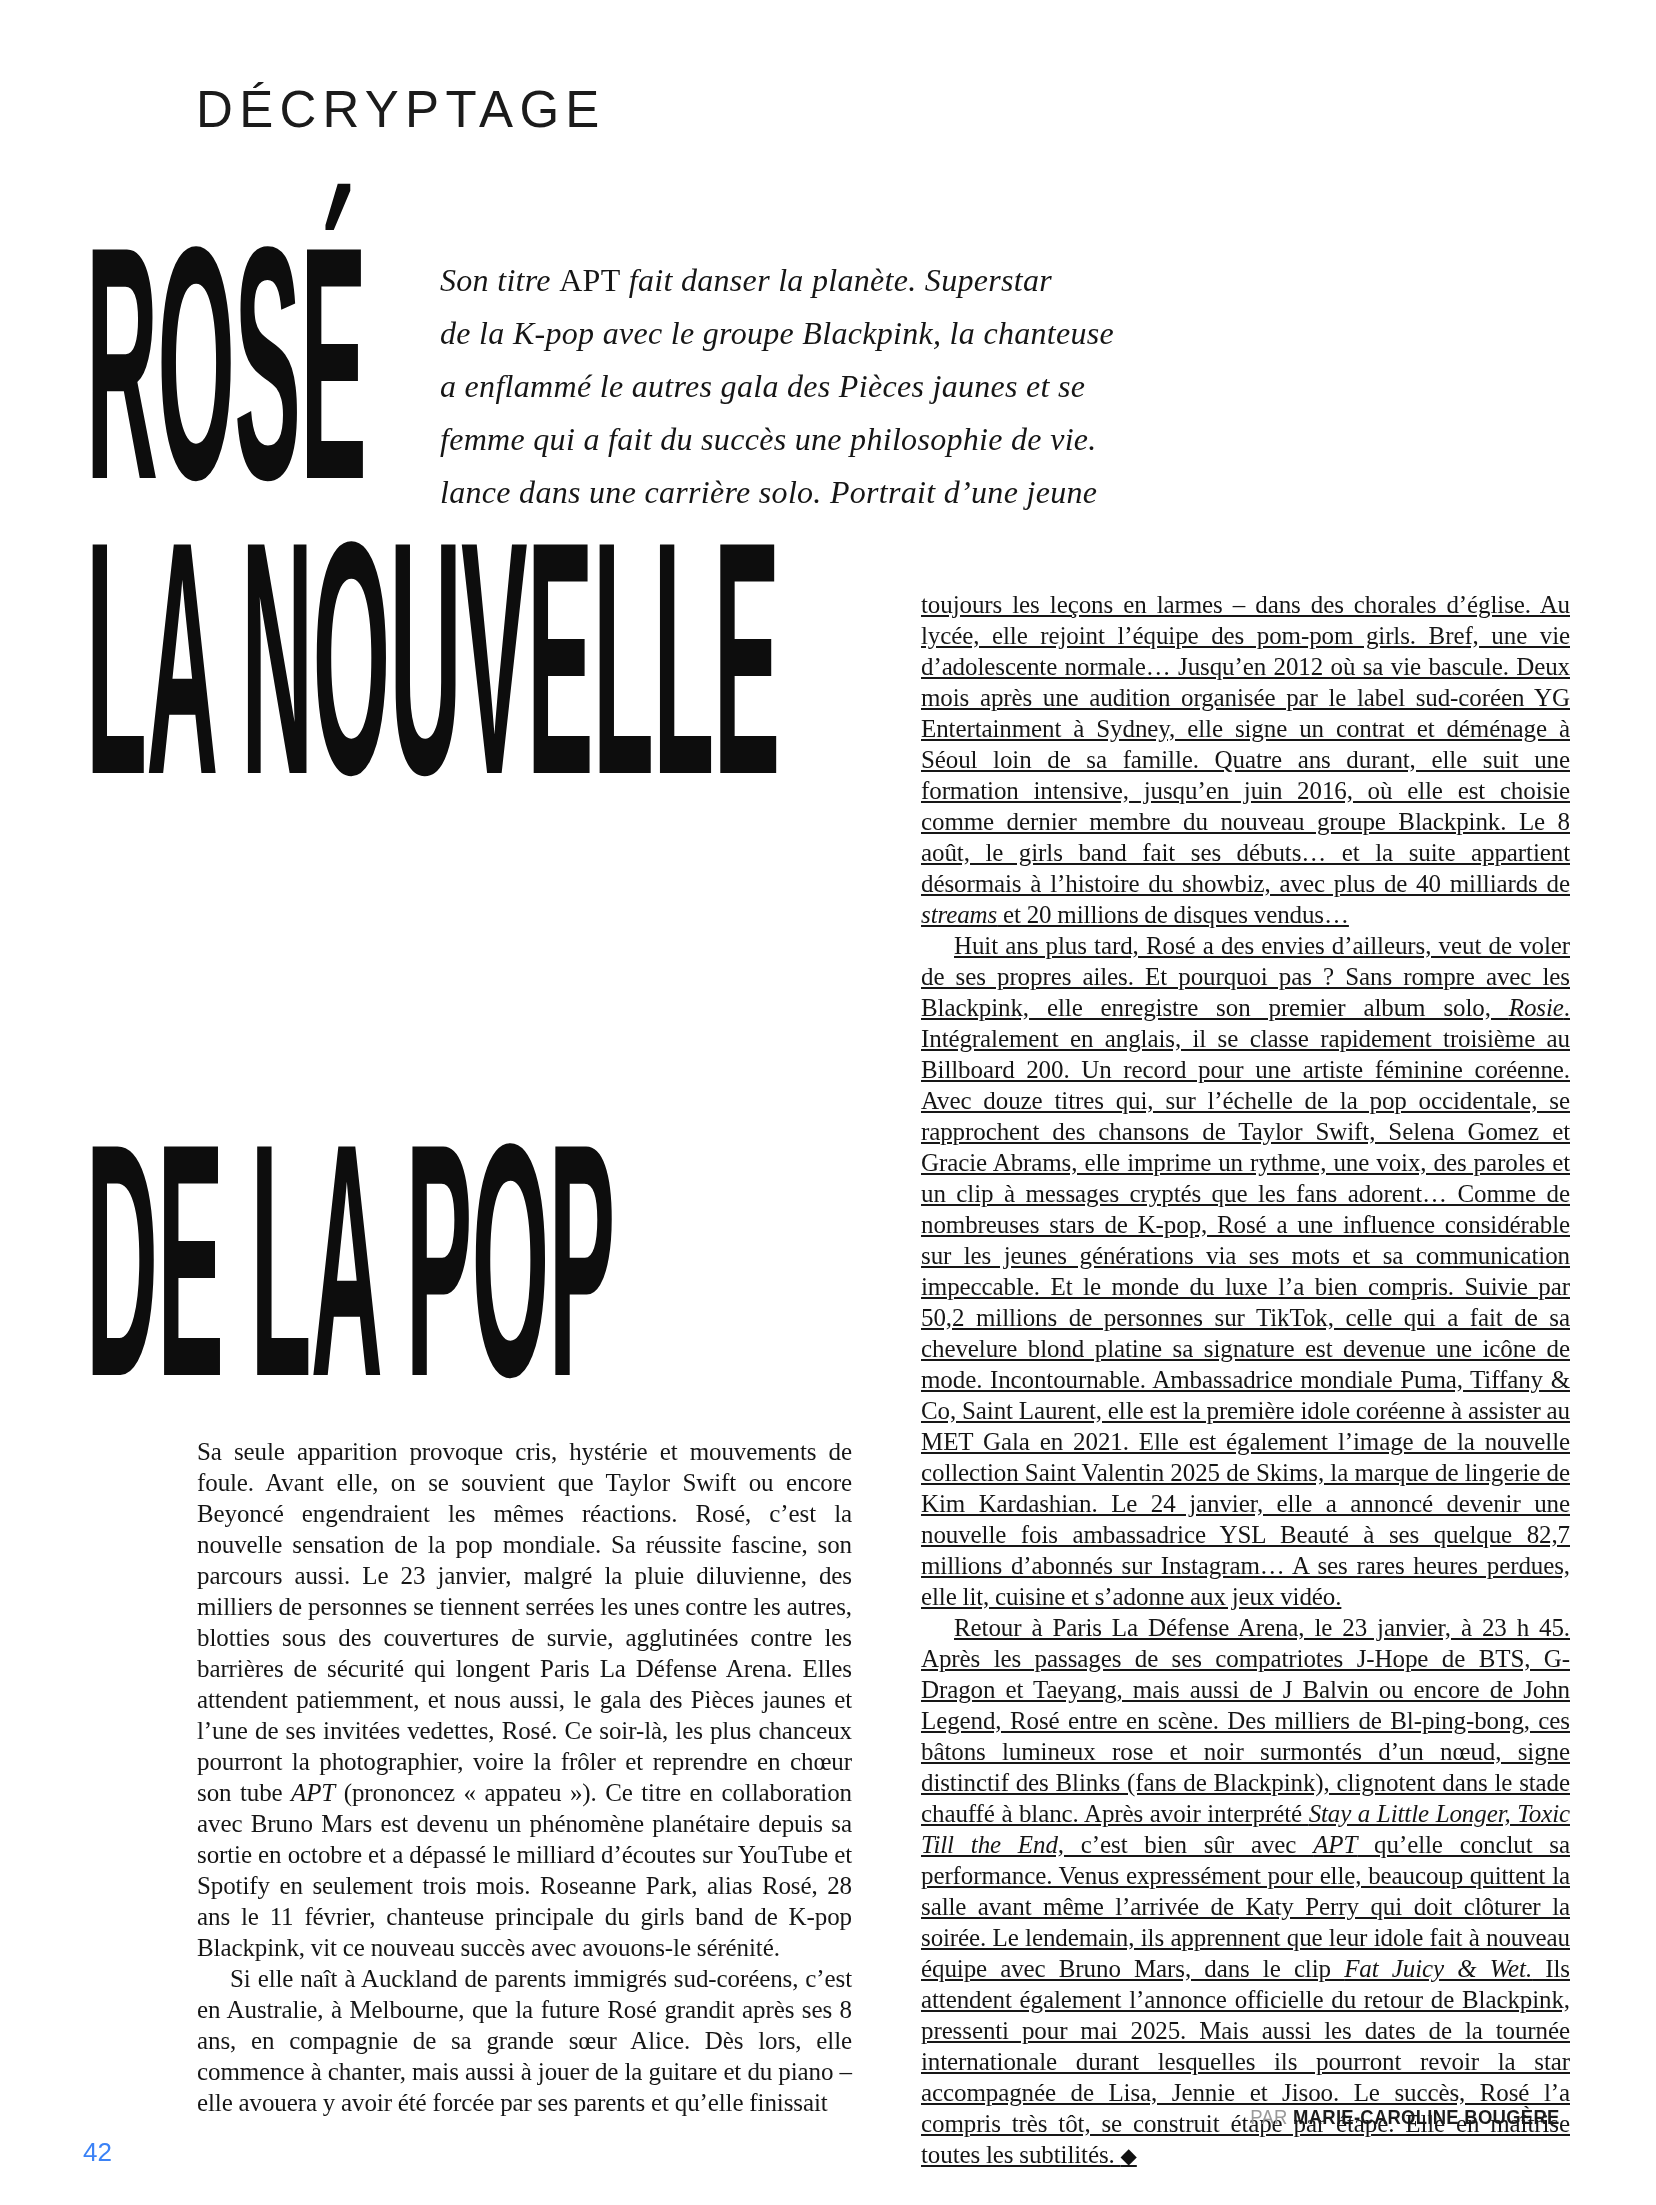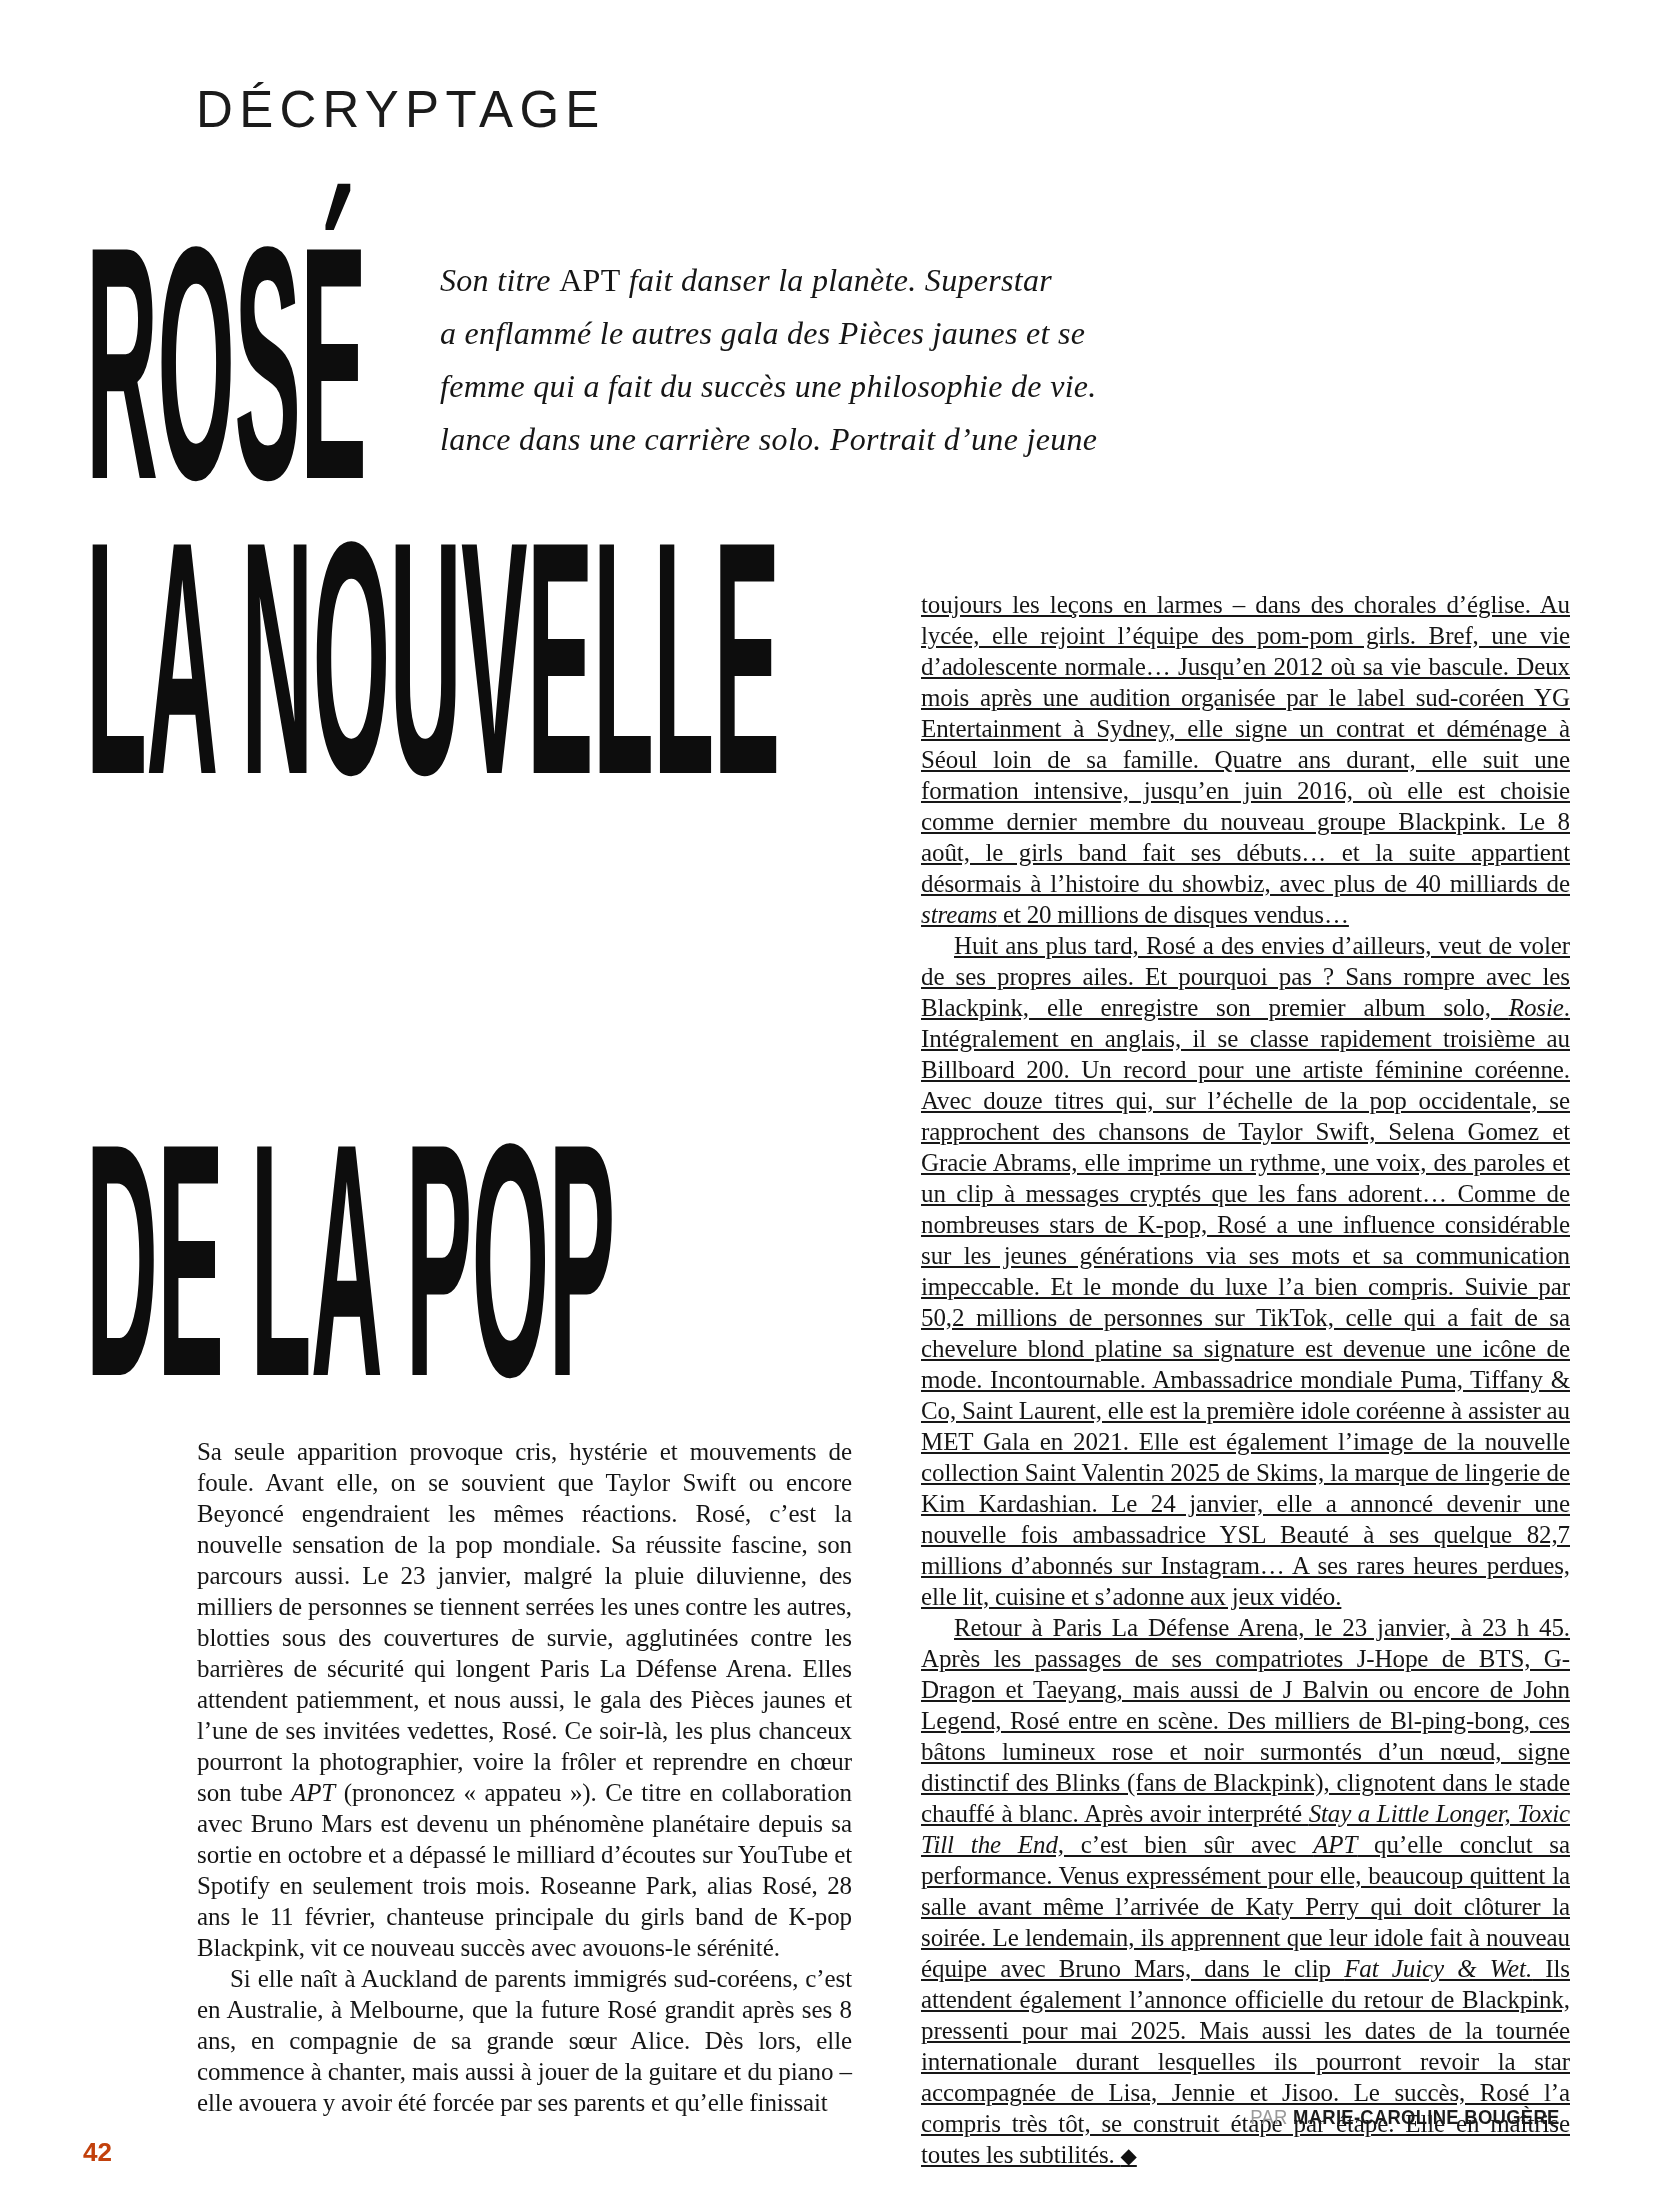--- a/index.html
+++ b/index.html
@@ -90,23 +90,23 @@
     transform:scaleX(0.88);
     transform-origin:100% 60%;
   }
   .byline-prefix{color:#9a9a9a;font-weight:400;letter-spacing:0.3px;}
   .byline-name{color:#1c1c1c;font-weight:700;letter-spacing:0.3px;}
   
   .folio{
     position:absolute;
     left:83px; top:2137px;
     font-family:"Liberation Sans", sans-serif;
-    font-weight:700;
+    font-weight:400;
     font-size:26px;
-    color:#c2410c;
+    color:#3b82f6;
   }
 </style>
 </head>
 <body>
 
 <div class="page">
 
   <div class="kicker">DÉCRYPTAGE</div>
 
   <div class="hl hl-1">
@@ -114,20 +114,21 @@
   </div>
   <div class="hl hl-2">
     <span>LA NOUVELLE</span>
   </div>
   <div class="hl hl-4">
     <span>DE LA POP</span>
   </div>
 
   <div class="standfirst">
       <div class="intro-line"><span class="seg-italic">Son titre </span><span class="seg-normal">APT</span><span class="seg-italic"> fait danser la planète. Superstar</span></div>
+      <div class="intro-line"><span class="seg-italic">de la K-pop avec le groupe Blackpink, la chanteuse</span></div>
       <div class="intro-line"><span class="seg-italic">a enflammé le autres gala des Pièces jaunes et se</span></div>
       <div class="intro-line"><span class="seg-italic">femme qui a fait du succès une philosophie de vie.</span></div>
       <div class="intro-line"><span class="seg-italic">lance dans une carrière solo. Portrait d’une jeune</span></div>
     </div>
 
   <div class="col col-left">
       <p lang="fr"><span class="">Sa seule apparition provoque cris, hystérie et mouvements de foule. Avant elle, on se souvient que Taylor Swift ou encore Beyoncé engendraient les mêmes réactions. Rosé, c’est la nouvelle sensation de la pop mondiale. Sa réussite fascine, son parcours aussi. Le 23 janvier, malgré la pluie diluvienne, des milliers de personnes se tiennent serrées les unes contre les autres, blotties sous des couvertures de survie, agglutinées contre les barrières de sécurité qui longent Paris La Défense Arena. Elles attendent patiemment, et nous aussi, le gala des Pièces jaunes et l’une de ses invitées vedettes, Rosé. Ce soir-là, les plus chanceux pourront la photographier, voire la frôler et reprendre en chœur son tube </span><span class="seg-italic">APT</span><span class=""> (prononcez « appateu »). Ce titre en collaboration avec Bruno Mars est devenu un phénomène planétaire depuis sa sortie en octobre et a dépassé le milliard d’écoutes sur YouTube et Spotify en seulement trois mois. Roseanne Park, alias Rosé, 28 ans le 11 février, chanteuse principale du girls band de K-pop Blackpink, vit ce nouveau succès avec avouons-le sérénité.</span></p>
       <p class="indent" lang="fr"><span class="">Si elle naît à Auckland de parents immigrés sud-coréens, c’est en Australie, à Melbourne, que la future Rosé grandit après ses 8 ans, en compagnie de sa grande sœur Alice. Dès lors, elle commence à chanter, mais aussi à jouer de la guitare et du piano – elle avouera y avoir été forcée par ses parents et qu’elle finissait</span></p>
     </div>
 

